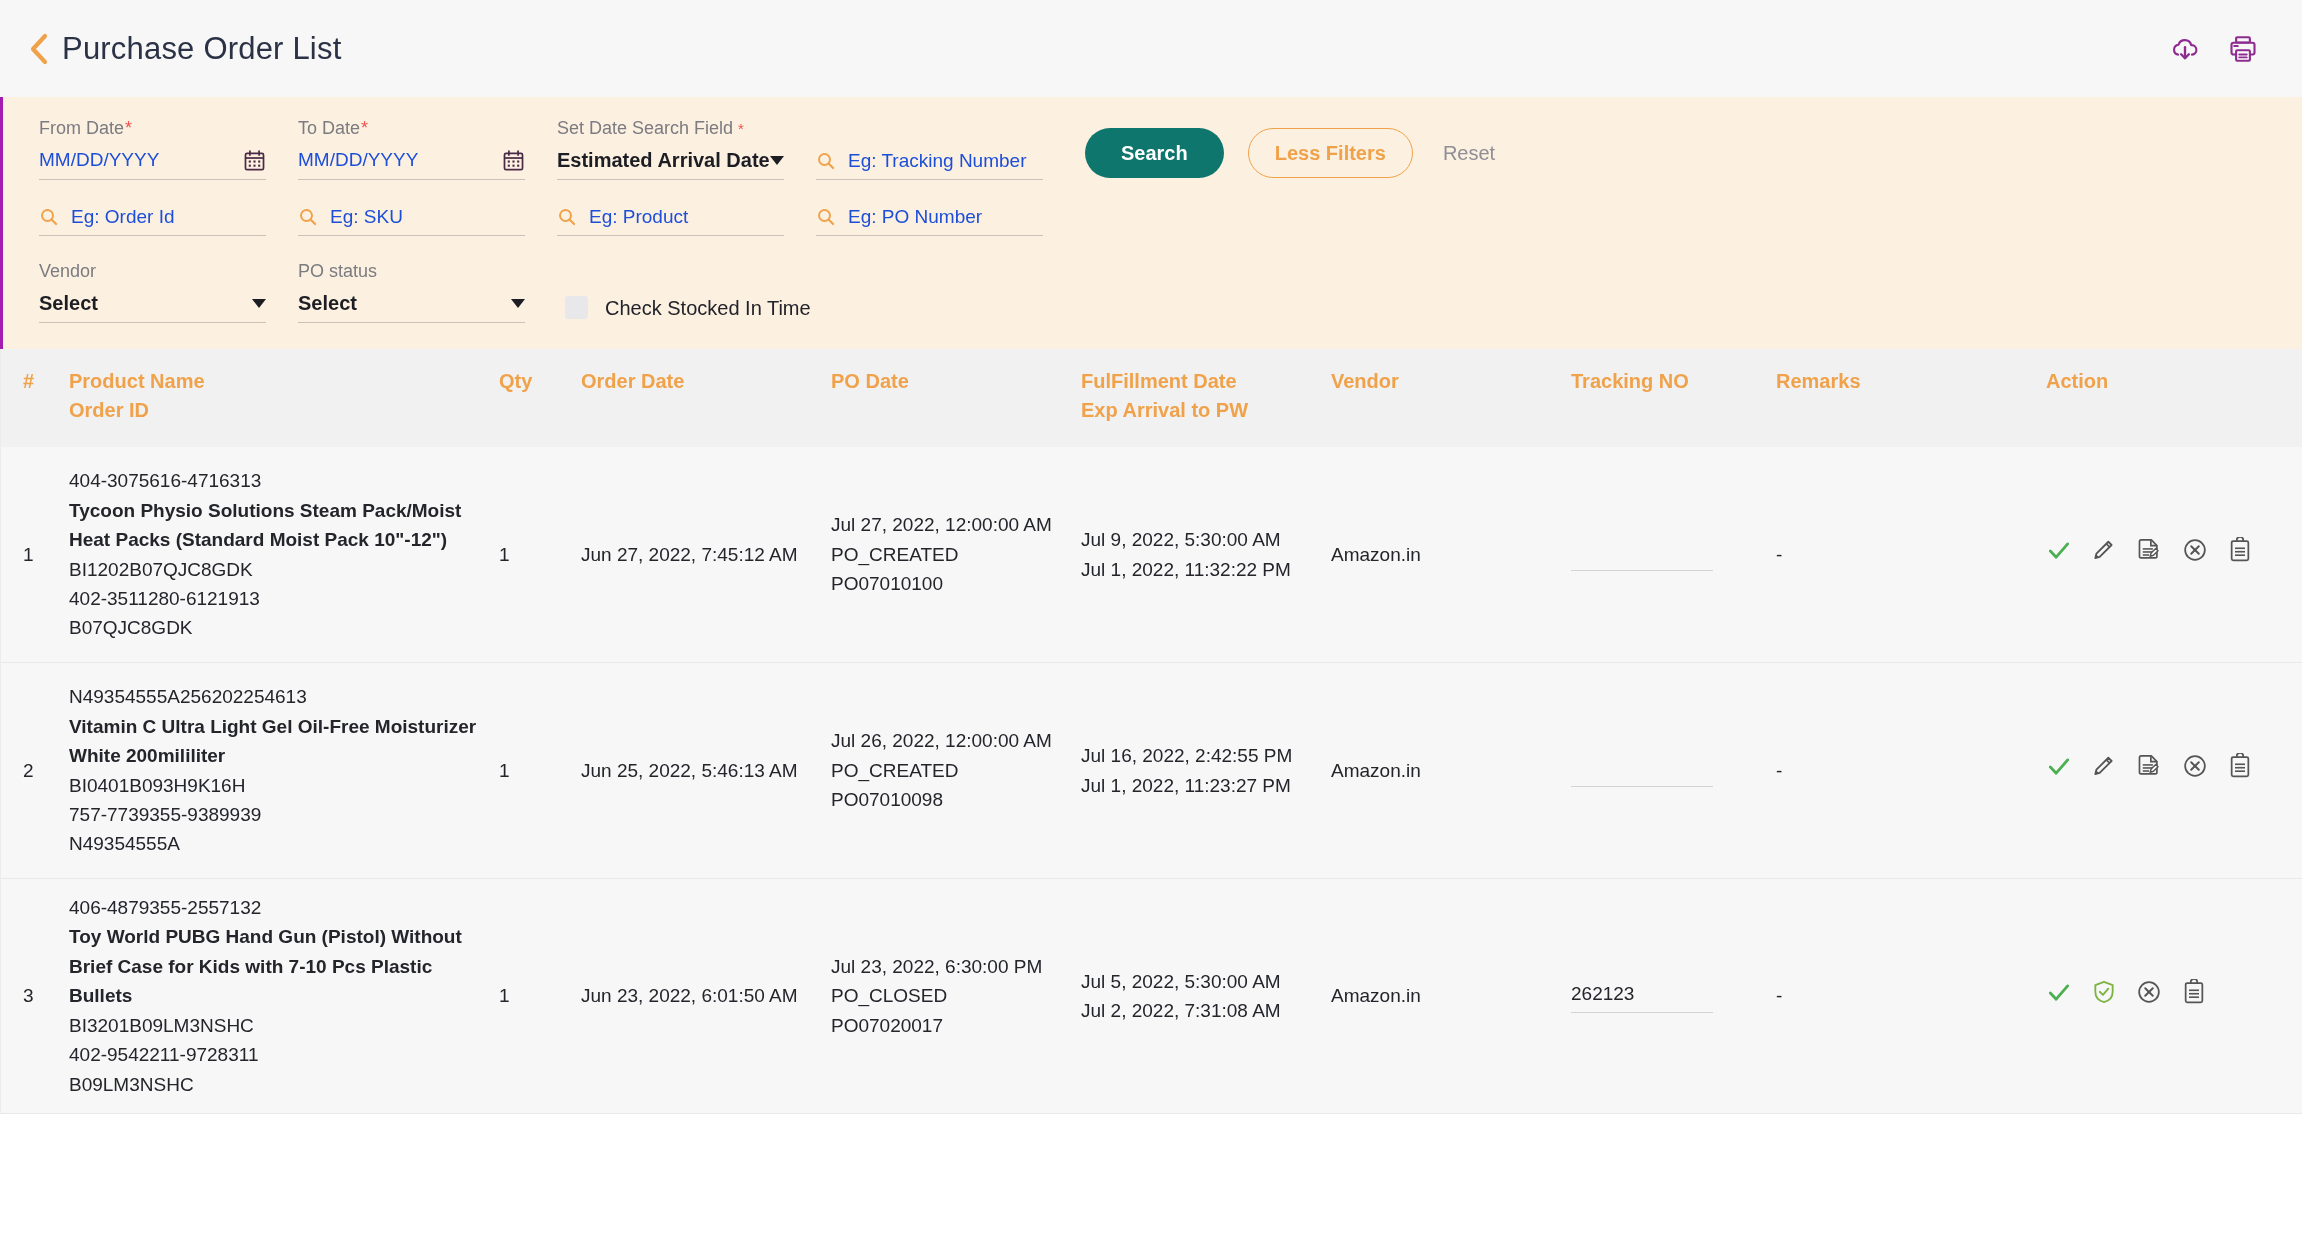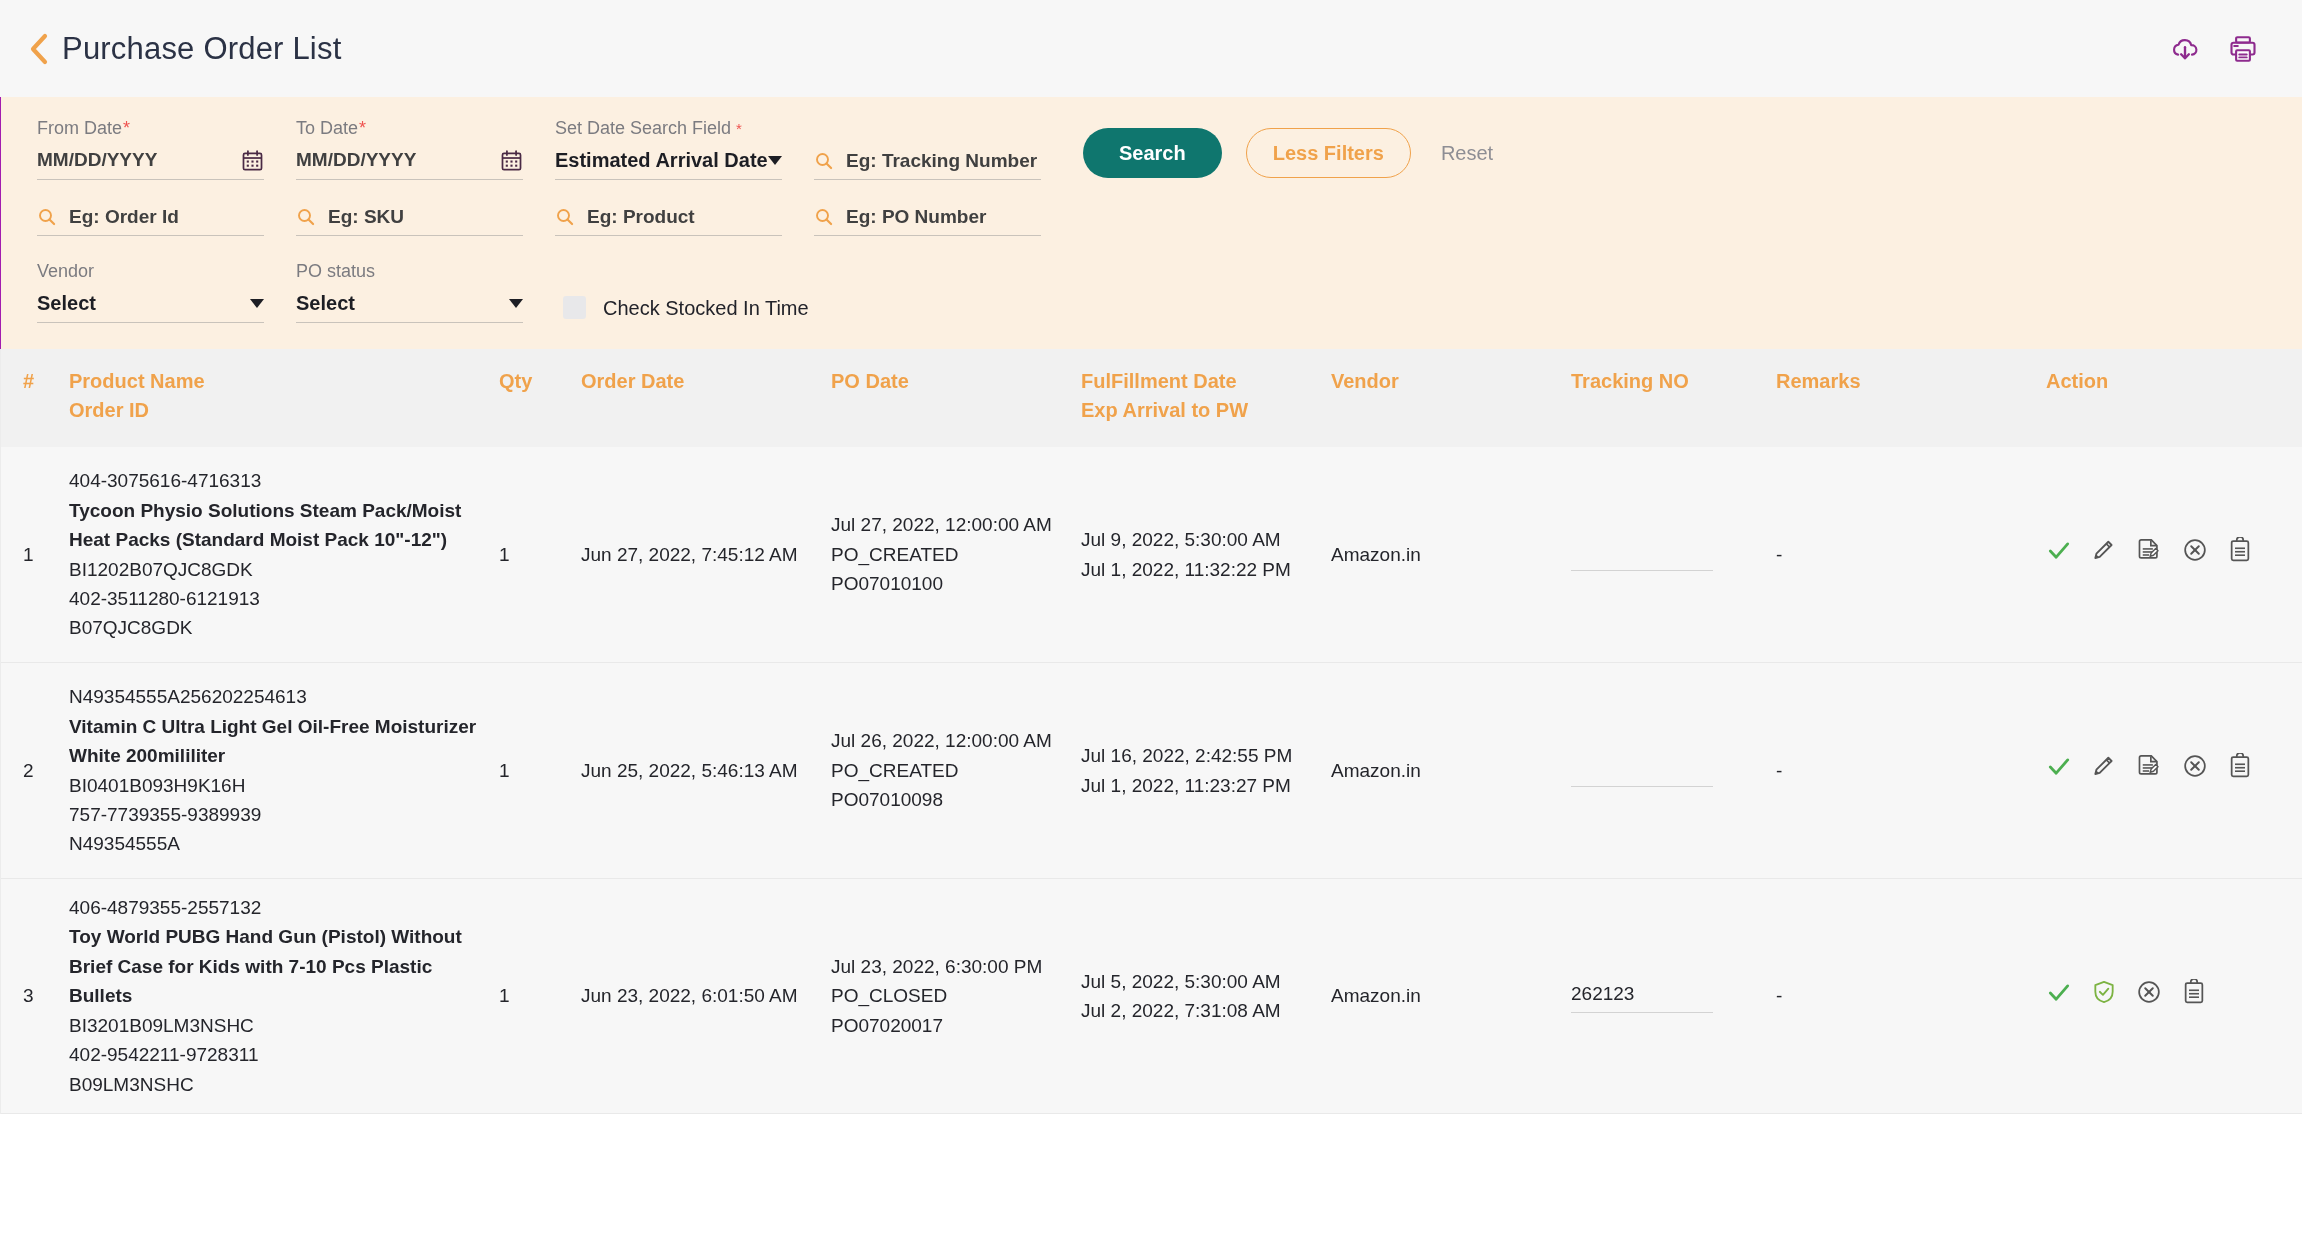--- a/index.html
+++ b/index.html
@@ -44,21 +44,21 @@
   .topbar-actions .icon-btn {
     width: 34px; height: 34px;
     display: flex; align-items: center; justify-content: center;
     cursor: pointer;
   }
 
   
   .filters {
     background: #fcf0e1;
     padding: 22px 36px 26px 36px;
-    border-left: 1px solid #a21caf;
+    border-left: 3px solid #a21caf;
   }
   .filter-row {
     display: flex;
     align-items: flex-end;
   }
   .filter-row + .filter-row { margin-top: 26px; }
 
   .field {
     width: 227px;
     margin-right: 32px;
@@ -77,23 +77,22 @@
 
   .input-line {
     display: flex;
     align-items: center;
     border-bottom: 1px solid #c9c3bb;
     padding-bottom: 7px;
     min-height: 30px;
   }
   .input-line .placeholder {
     font-size: 19px;
-    color: #404040;
+    color: #1d4ed8;
     line-height: 1.1;
-    font-weight: bold;
   }
   .input-line .trail { margin-left: auto; display:flex; align-items:center;}
   .search-ico { margin-right: 12px; display: flex; align-items: center; flex: 0 0 auto;}
 
   .select-line {
     display: flex;
     align-items: center;
     border-bottom: 1px solid #c9c3bb;
     padding-bottom: 7px;
     min-height: 30px;

